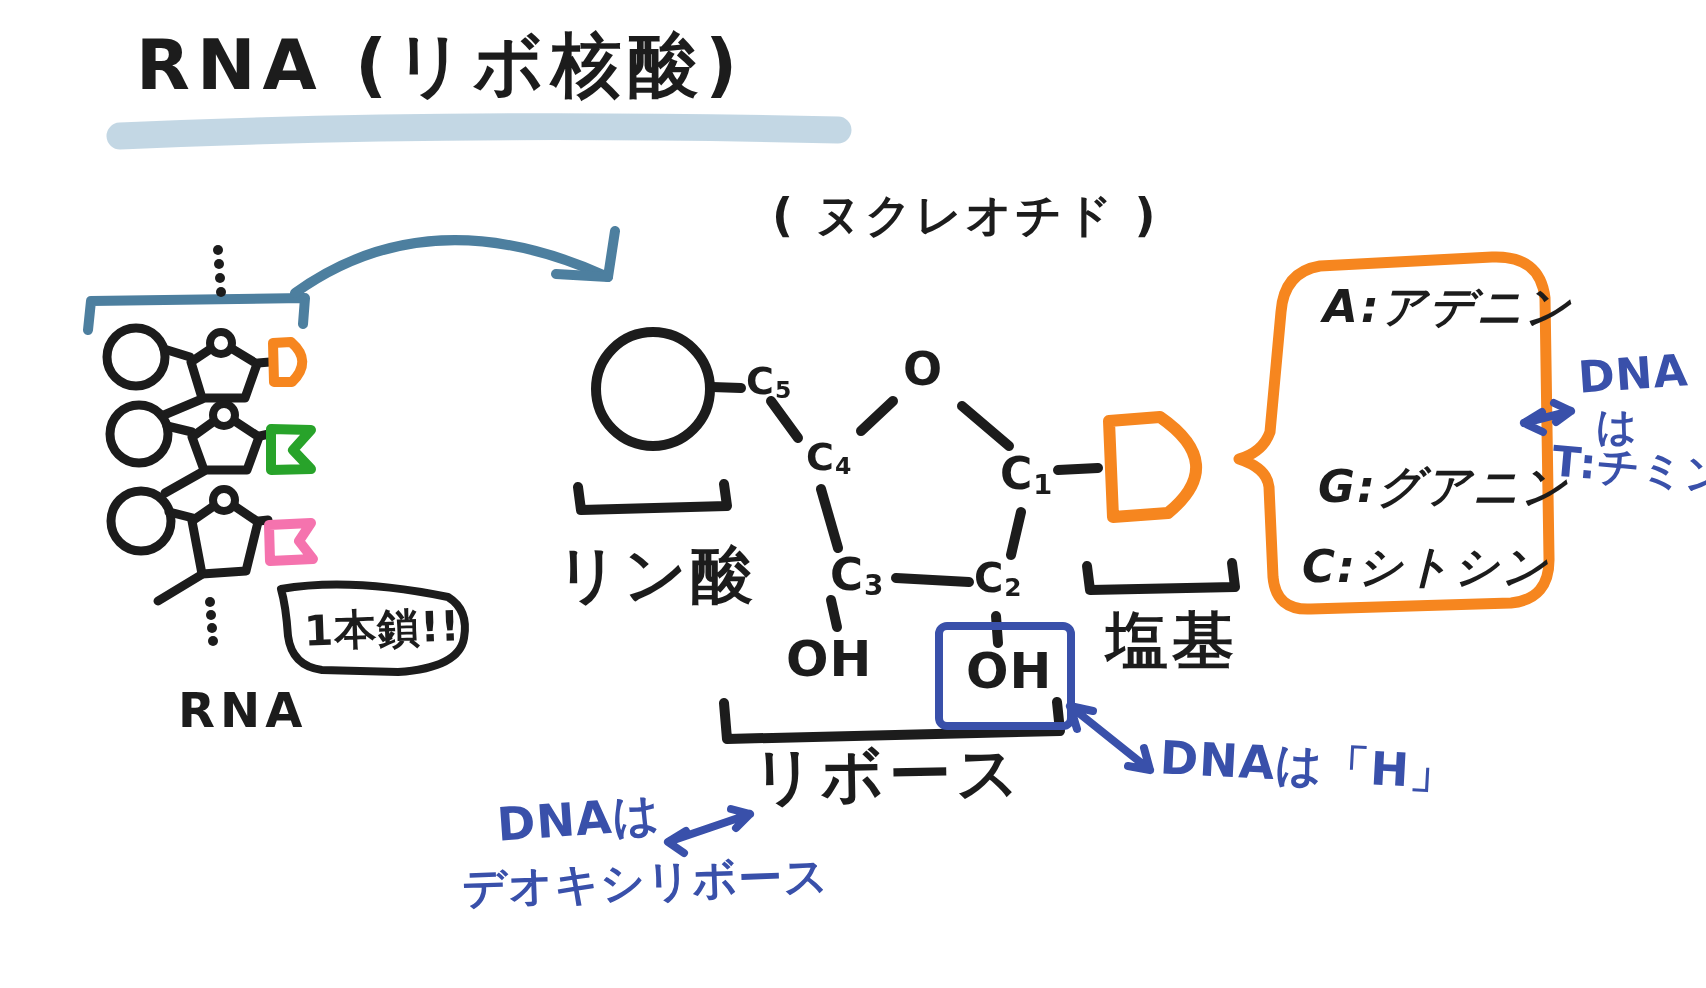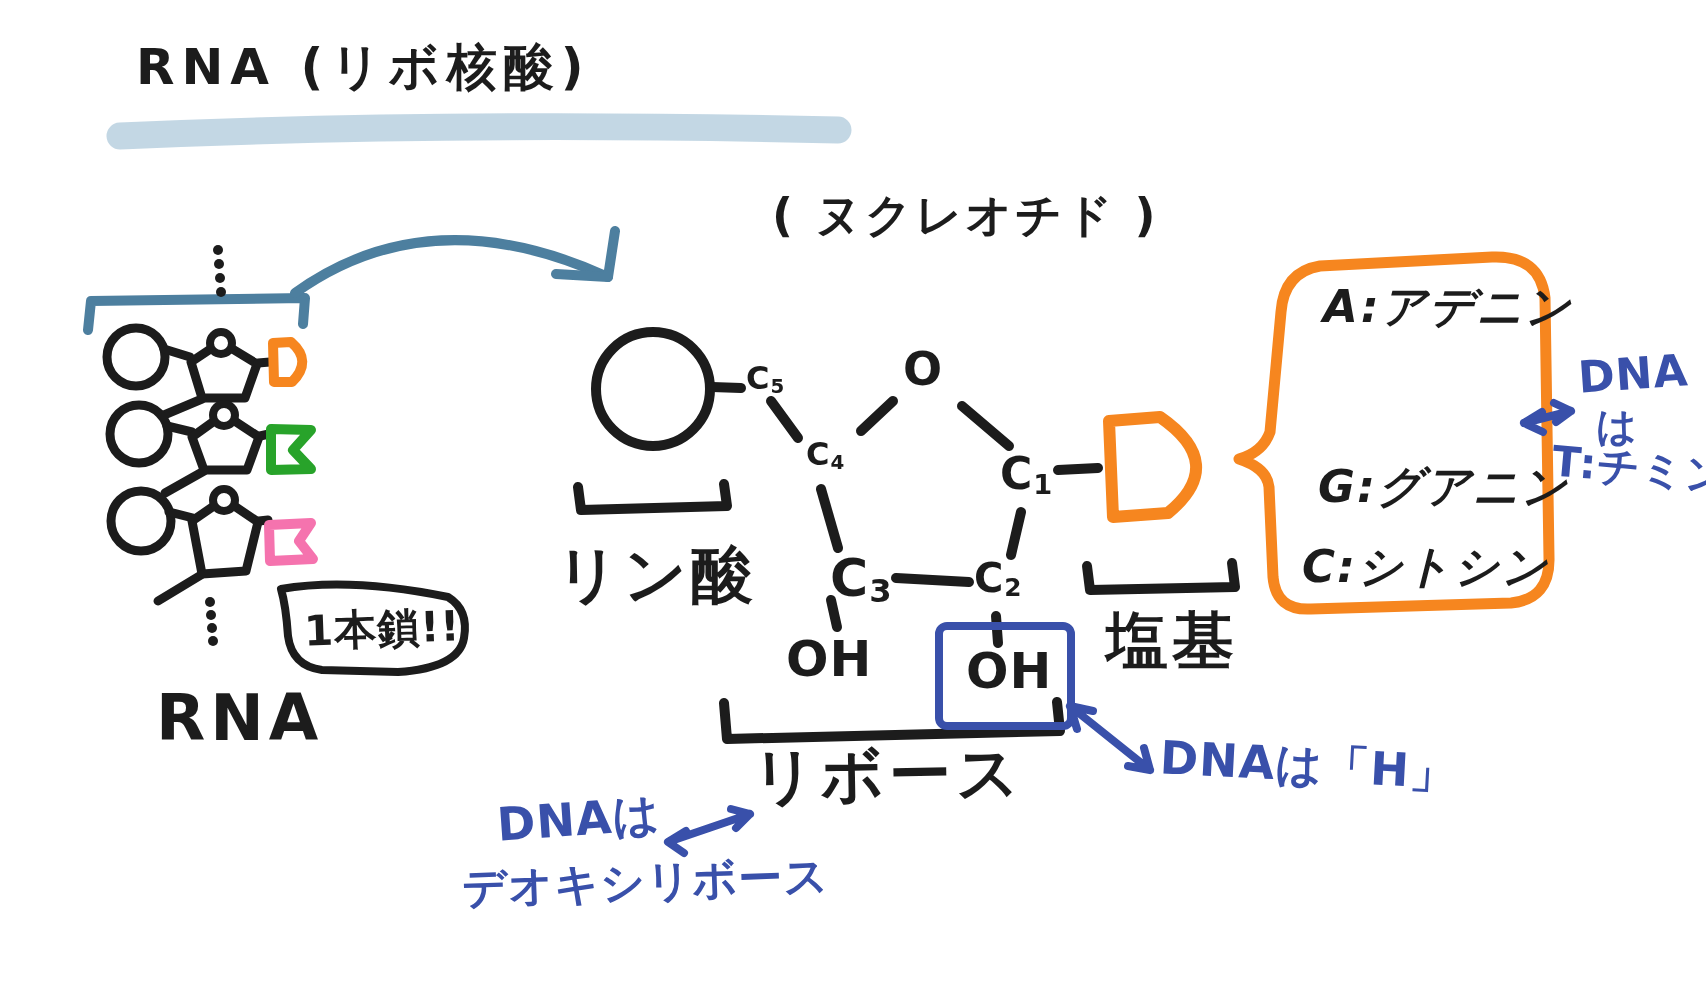--- a/index.html
+++ b/index.html
@@ -4,28 +4,28 @@
 <style>
   html,body{margin:0;padding:0;background:#ffffff;}
   .canvas{
     position:relative;width:1706px;height:988px;background:#ffffff;overflow:hidden;
     font-family:"DejaVu Sans",sans-serif;color:#1c1c1c;
   }
   .canvas svg{position:absolute;left:0;top:0;}
   .txt{position:absolute;font-weight:700;white-space:nowrap;line-height:1;letter-spacing:1px;}
   .blue{color:#3950aa;}
   .sub{font-size:62%;vertical-align:-18%;}
-  .title{font-size:50px;letter-spacing:7px;margin-top:12px;}
+  .title{font-size:70px;letter-spacing:7px;}
   .caption{font-size:46px;letter-spacing:3px;text-align:center;}
-  .atom{font-size:32px;}
+  .atom{font-size:38px;}
   .oh{font-size:50px;}
   .bigjp{font-size:62px;letter-spacing:4px;}
   .ribose{font-size:62px;letter-spacing:5px;transform:rotate(-1deg);}
   .bubble-txt{font-size:42px;transform:rotate(-2deg);}
-  .rna-label{font-size:64px;letter-spacing:5px;}
+  .rna-label{font-size:48px;letter-spacing:5px;margin-left:22px;}
   .legend{font-size:45px;letter-spacing:2px;font-style:italic;}
   .pen{font-weight:700;}
 </style>
 </head>
 <body>
 
 <div class="canvas">
 
   <svg width="1706" height="988" viewBox="0 0 1706 988">
 
@@ -117,21 +117,21 @@
 
   <div class="txt caption" style="left:772px;top:192px">( ヌクレオチド )</div>
 
   <div class="txt bubble-txt" style="left:304px;top:608px">1本鎖!!</div>
   <div class="txt rna-label" style="left:156px;top:686px">RNA</div>
 
   <div class="txt atom" style="left:746px;top:362px"><span>C</span><span class="sub">5</span></div>
   <div class="txt atom" style="left:903px;top:346px;font-size:46px"><span>O</span><span class="sub"></span></div>
   <div class="txt atom" style="left:806px;top:438px"><span>C</span><span class="sub">4</span></div>
   <div class="txt atom" style="left:1000px;top:452px;font-size:44px"><span>C</span><span class="sub">1</span></div>
-  <div class="txt atom" style="left:830px;top:552px;font-size:52px"><span>C</span><span class="sub">3</span></div>
+  <div class="txt atom" style="left:830px;top:552px;font-size:45px"><span>C</span><span class="sub">3</span></div>
   <div class="txt atom" style="left:974px;top:558px;font-size:40px"><span>C</span><span class="sub">2</span></div>
 
   <div class="txt oh" style="left:786px;top:634px">OH</div>
   <div class="txt oh" style="left:966px;top:646px">OH</div>
 
   <div class="txt bigjp" style="left:556px;top:544px">リン酸</div>
   <div class="txt bigjp" style="left:1106px;top:610px">塩基</div>
   <div class="txt ribose" style="left:752px;top:744px">リボース</div>
 
   <div class="txt legend" style="left:1323px;top:284px">A:アデニン</div>

